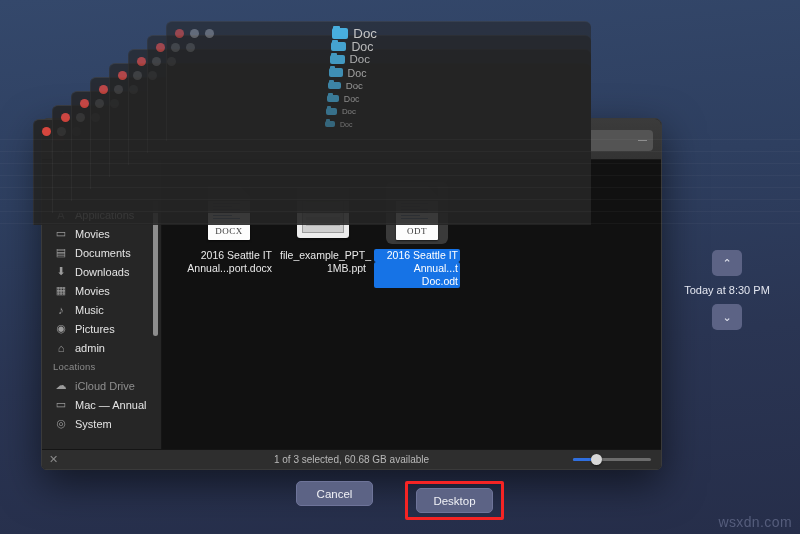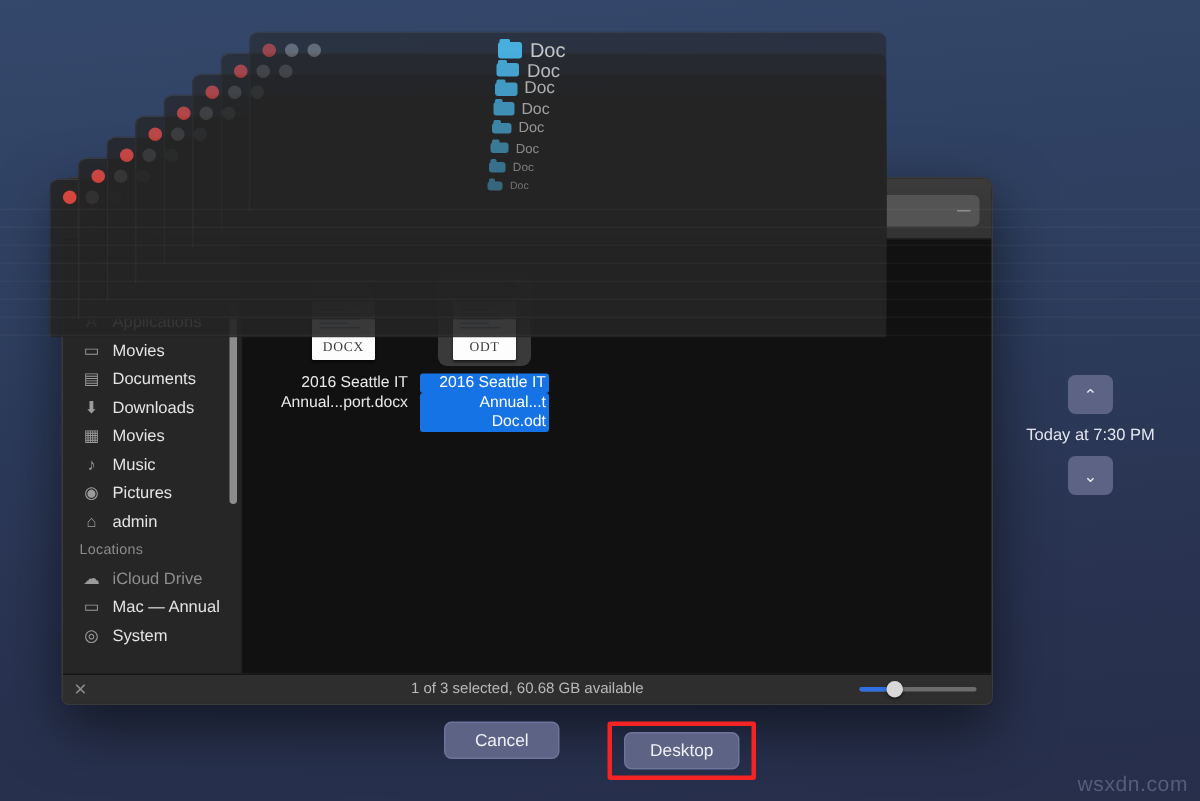--- a/index.html
+++ b/index.html
@@ -483,20 +483,37 @@
                   <i class="m"></i>
                 </div>
                 <div class="doc-ext">DOCX</div>
               </div>
             </div>
             <div class="fname">
               <span>2016 Seattle IT</span>
               <span>Annual...port.docx</span>
             </div>
           </div>
+          <div class="file">
+            <div class="thumbwrap">
+              <div class="ppt-thumb">
+                <div class="ppt-inner">
+                  <div class="bar"></div>
+                  <div class="row"></div>
+                  <div class="row"></div>
+                  <div class="row"></div>
+                  <div class="row"></div>
+                </div>
+              </div>
+            </div>
+            <div class="fname">
+              <span>file_example_PPT_</span>
+              <span>1MB.ppt</span>
+            </div>
+          </div>
           <div class="file selected">
             <div class="thumbwrap">
               <div class="doc-thumb">
                 <div class="doc-lines">
                   <i class="dark s"></i>
                   <i class="m"></i>
                   <i class="s"></i>
                   <i class="m"></i>
                   <i class="m"></i>
                   <i class="s"></i>
@@ -525,21 +542,21 @@
       <div class="fill"></div>
       <div class="knob"></div>
     </div>
   </div>
 </div>
 
 <div id="timenav">
   <div class="arrowbtn">
     <span>⌃</span>
   </div>
-  <div id="timelabel">Today at 7:30 PM</div>
+  <div id="timelabel">Today at 8:30 PM</div>
   <div class="arrowbtn">
     <span>⌄</span>
   </div>
 </div>
 
 <div id="buttons">
   <div class="pbtn">Cancel</div>
   <div id="restore-wrap">
     <div class="pbtn">Desktop</div>
   </div>

